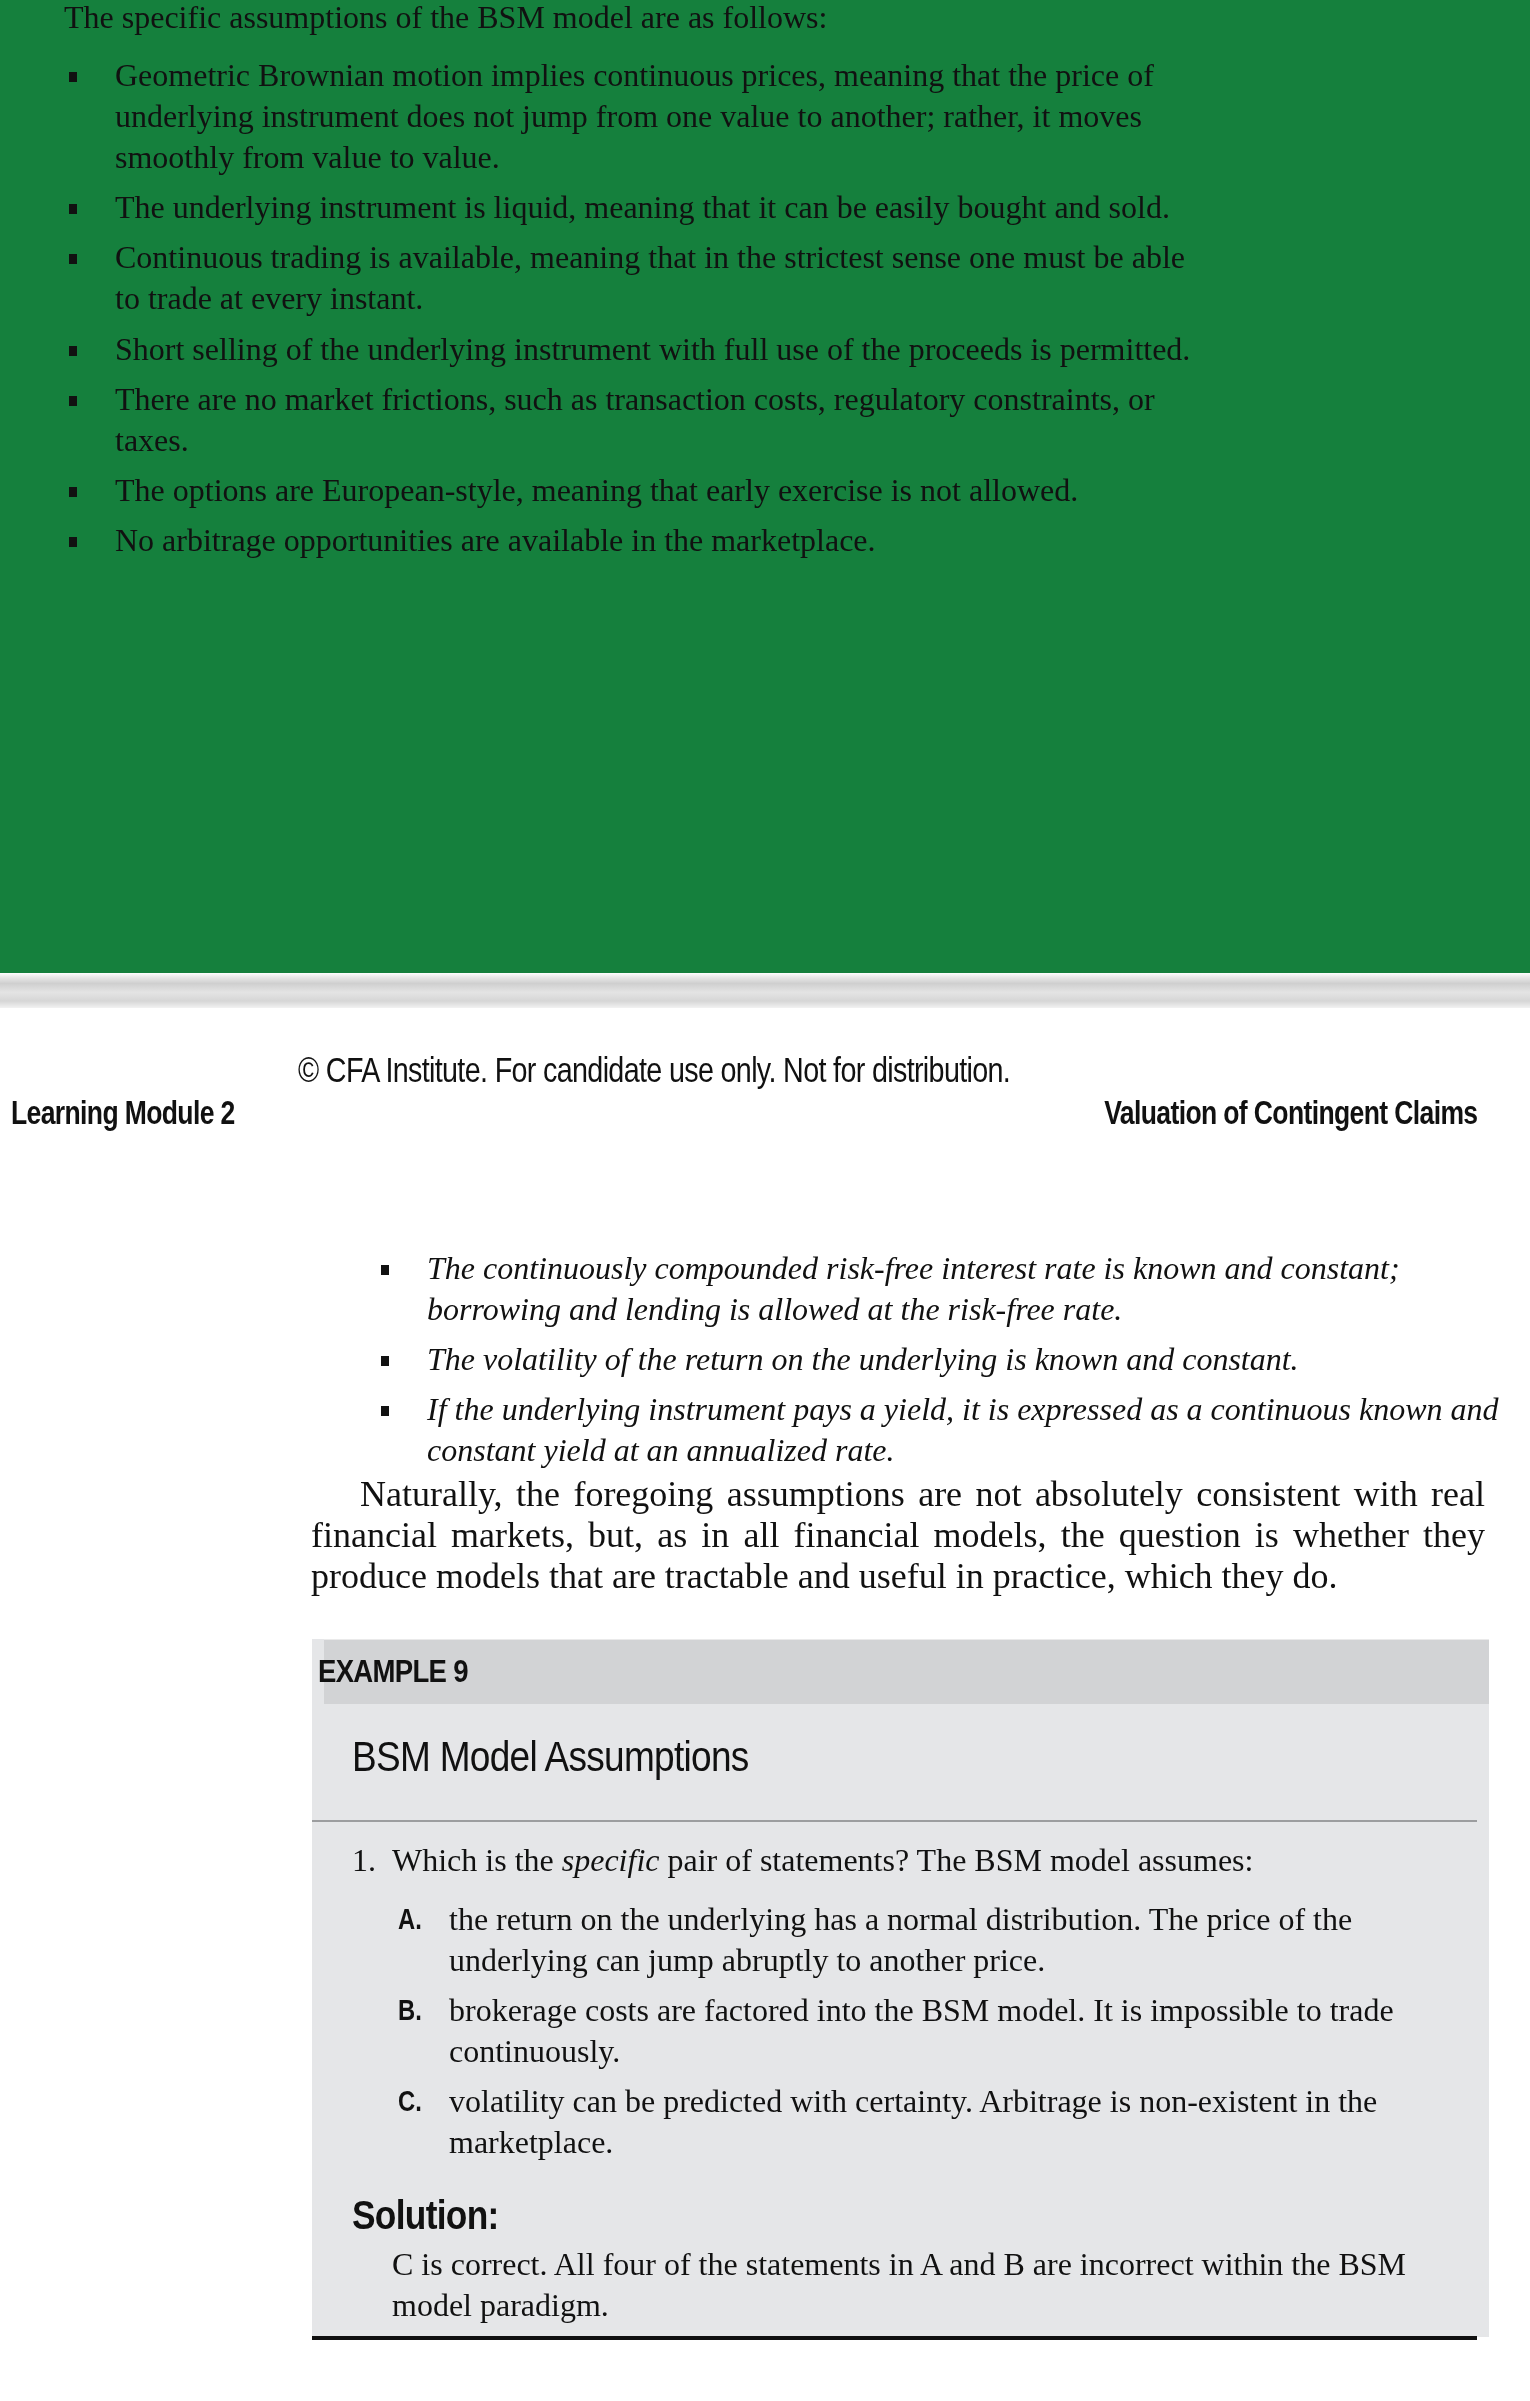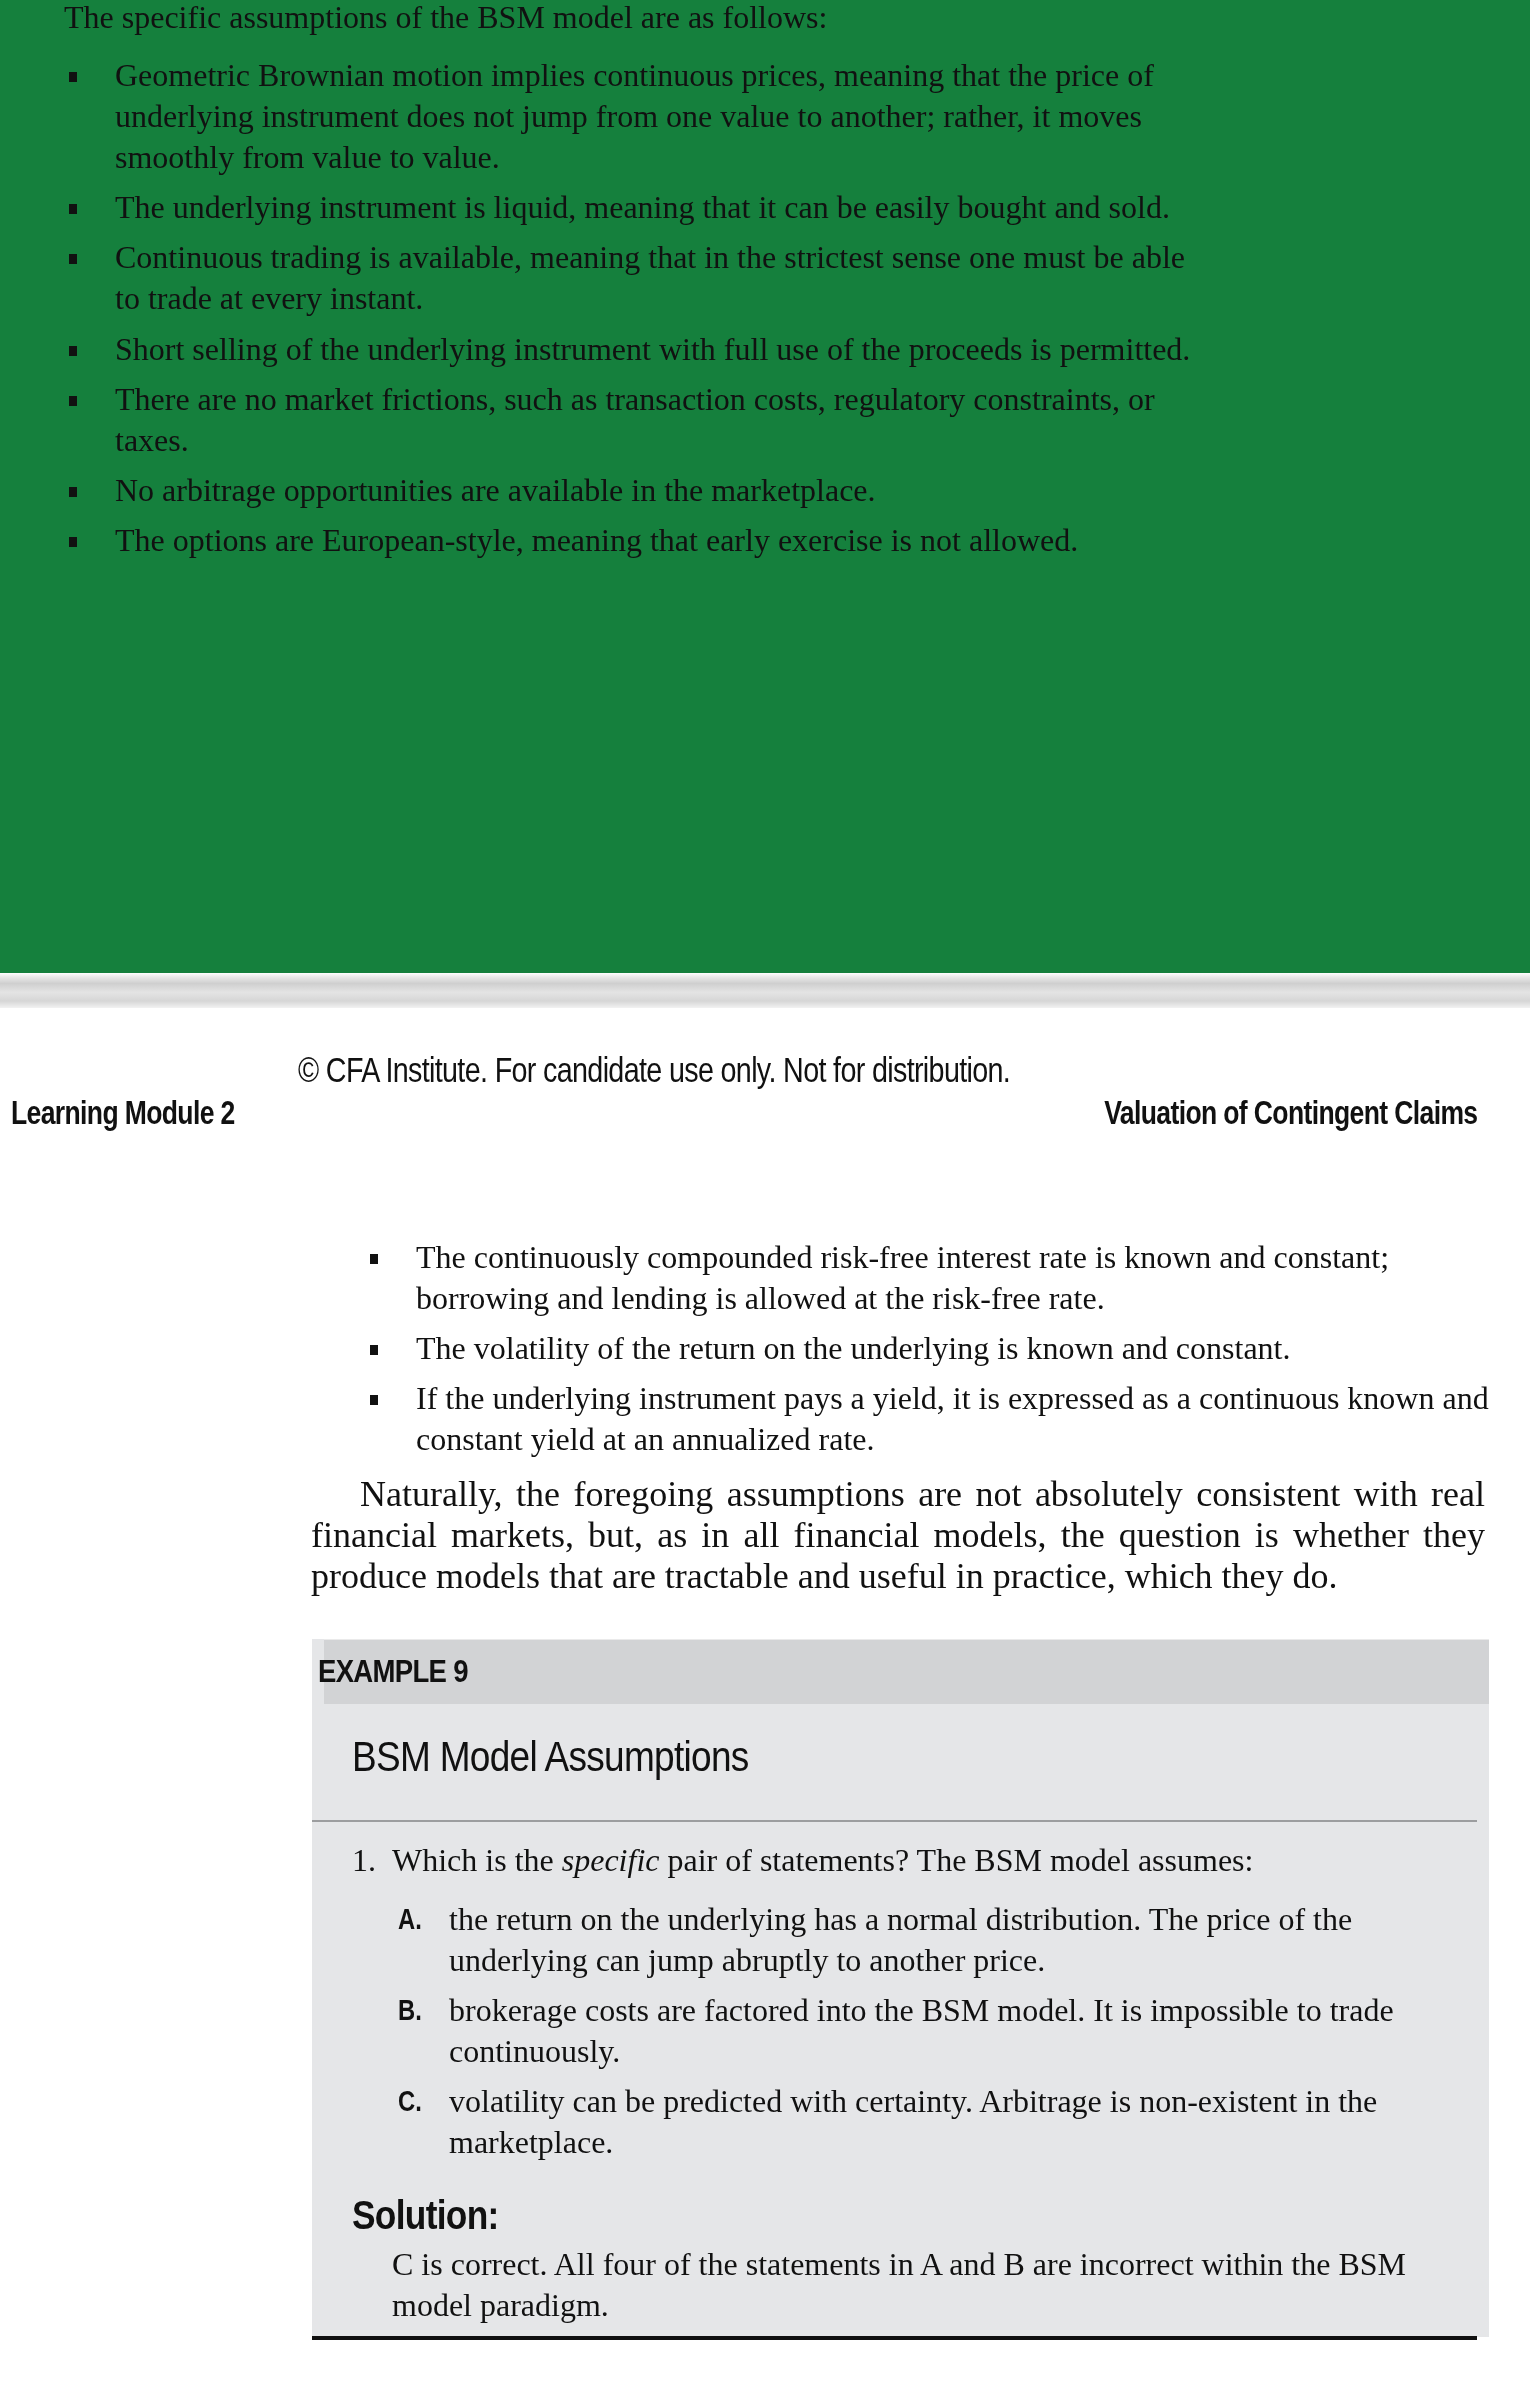--- a/index.html
+++ b/index.html
@@ -20,21 +20,21 @@
                background: linear-gradient(#ffffff 0%, #e8e8e8 12%, #cfcfcf 30%, #e4e4e4 55%, #d6d6d6 80%, #f2f2f2 100%); }
 
   
   .copyright { position: absolute; left: 298px; top: 1048px; font-size: 35px; line-height: 43px;
                letter-spacing: -0.8px; transform: scaleX(0.82); transform-origin: left center; color: #111; }
   .running-left { position: absolute; left: 10.7px; top: 1093px; font-size: 34px; font-weight: bold;
                   letter-spacing: -0.8px; transform: scaleX(0.78); transform-origin: left center; }
   .running-right { position: absolute; right: 54px; top: 1093px; font-size: 34px; font-weight: bold;
                    letter-spacing: -0.8px; transform: scaleX(0.78); transform-origin: right center; }
 
-  .bullets2 { position: absolute; left: 360px; top: 1232px; width: 1125px; list-style: none; margin: 5px; padding: 0; }
+  .bullets2 { position: absolute; left: 360px; top: 1232px; width: 1125px; list-style: none; margin: 16px; padding: 0; font-style: italic; }
   .bullets2 li { padding-left: 51px; }
 
   .para { position: absolute; left: 311px; top: 1474px; width: 1174px; font-size: 36px; line-height: 41px;
           margin: 0; text-indent: 49px; text-align: justify; }
 
   
   .example { position: absolute; left: 312px; top: 1639px; width: 1165px; height: 698px; background: #e5e6e8; padding-left: 12px; }
   .example-head { height: 64px; background: #d2d3d5; border-top: 1.5px solid #eaeaea; }
   .example-label { position: absolute; left: 6.1px; top: 13.8px; font-size: 32px; font-weight: bold;
                    letter-spacing: -0.8px; transform: scaleX(0.86); transform-origin: left center; }
@@ -56,22 +56,22 @@
 <body>
 
 <section class="p1">
   <p class="intro serif">The specific assumptions of the BSM model are as follows:</p>
   <ul class="bullets1">
     <li><span class="bullet-mark"></span><span>Geometric Brownian motion implies continuous prices, meaning that the price of underlying instrument does not jump from one value to another; rather, it moves smoothly from value to value.</span></li>
     <li><span class="bullet-mark"></span><span>The underlying instrument is liquid, meaning that it can be easily bought and sold.</span></li>
     <li><span class="bullet-mark"></span><span>Continuous trading is available, meaning that in the strictest sense one must be able to trade at every instant.</span></li>
     <li><span class="bullet-mark"></span><span>Short selling of the underlying instrument with full use of the proceeds is permitted.</span></li>
     <li><span class="bullet-mark"></span><span>There are no market frictions, such as transaction costs, regulatory constraints, or taxes.</span></li>
+    <li><span class="bullet-mark"></span><span>The options are European-style, meaning that early exercise is not allowed.</span></li>
     <li><span class="bullet-mark"></span><span>No arbitrage opportunities are available in the marketplace.</span></li>
-    <li><span class="bullet-mark"></span><span>The options are European-style, meaning that early exercise is not allowed.</span></li>
   </ul>
 </section>
 
 <div class="pagebreak"></div>
 
 <div class="copyright sans">© CFA Institute. For candidate use only. Not for distribution.</div>
 <div class="running-left sans">Learning Module 2</div>
 <div class="running-right sans">Valuation of Contingent Claims</div>
 
 <ul class="bullets2">

